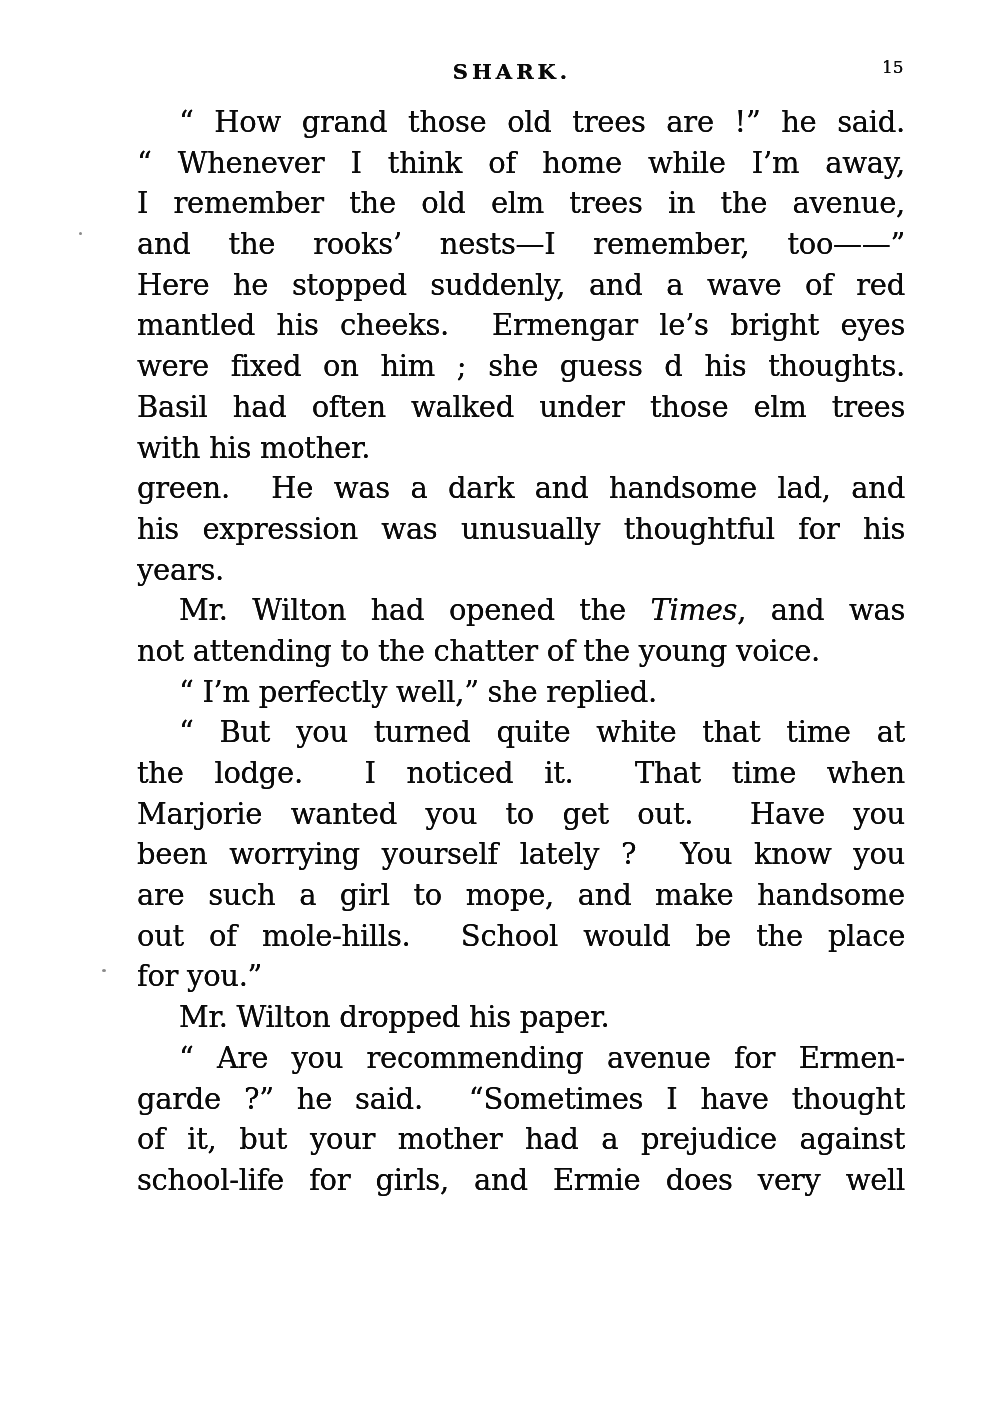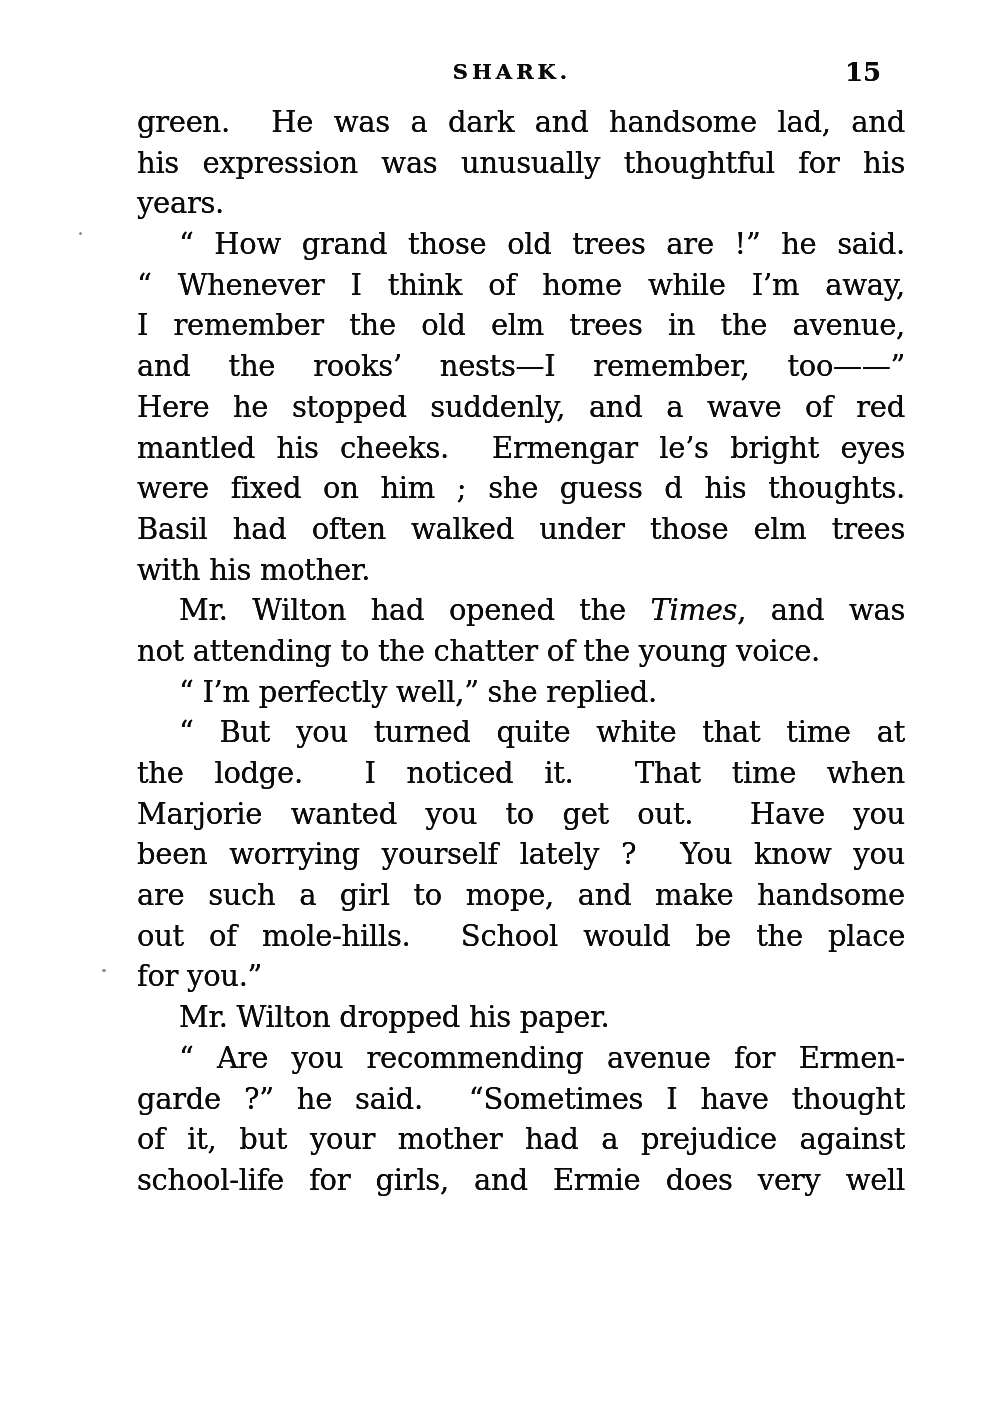--- a/index.html
+++ b/index.html
@@ -29,24 +29,24 @@
     left: 512px;
     transform: translateX(-50%);
     font-size: 21px;
     font-weight: 700;
     letter-spacing: 4px;
     white-space: nowrap;
     text-shadow: 0 0 0.5px #000;
   }
   .page-number {
     position: absolute;
-    left: 845px;
+    left: 882px;
     top: -2px;
-    font-size: 26px;
-    font-weight: 700;
+    font-size: 17px;
+    font-weight: 400;
     text-shadow: 0 0 0.5px #000;
   }
   .text-block {
     position: absolute;
     left: 137px;
     top: 102px;
     width: 768px;
   }
   .para { margin: 0; padding: 0; }
   .line {
@@ -76,34 +76,34 @@
 </head>
 <body>
 
 <div class="page">
   <div class="running-head">
     <span class="head-title">SHARK.</span>
     <span class="page-number">15</span>
   </div>
   <div class="text-block">
       <div class="para">
-        <div class="line"><span>green.&nbsp; He was a dark and handsome lad, and</span></div>
-        <div class="line"><span>his expression was unusually thoughtful for his</span></div>
-        <div class="line last"><span>years.</span></div>
-      </div>
-      <div class="para">
         <div class="line first"><span>“ How grand those old trees are !” he said.</span></div>
         <div class="line"><span>“ Whenever I think of home while I’m away,</span></div>
         <div class="line"><span>I remember the old elm trees in the avenue,</span></div>
         <div class="line"><span>and the rooks’ nests—I remember, too——”</span></div>
         <div class="line"><span>Here he stopped suddenly, and a wave of red</span></div>
         <div class="line"><span>mantled his cheeks.&nbsp; Ermengar le’s bright eyes</span></div>
         <div class="line"><span>were fixed on him ; she guess d his thoughts.</span></div>
         <div class="line"><span>Basil had often walked under those elm trees</span></div>
         <div class="line last"><span>with his mother.</span></div>
+      </div>
+      <div class="para">
+        <div class="line"><span>green.&nbsp; He was a dark and handsome lad, and</span></div>
+        <div class="line"><span>his expression was unusually thoughtful for his</span></div>
+        <div class="line last"><span>years.</span></div>
       </div>
       <div class="para">
         <div class="line first"><span>Mr. Wilton had opened the </span><span class="italic">Times</span><span>, and was</span></div>
         <div class="line last"><span>not attending to the chatter of the young voice.</span></div>
       </div>
       <div class="para">
         <div class="line last first"><span>“ I’m perfectly well,” she replied.</span></div>
       </div>
       <div class="para">
         <div class="line first"><span>“ But you turned quite white that time at</span></div>

